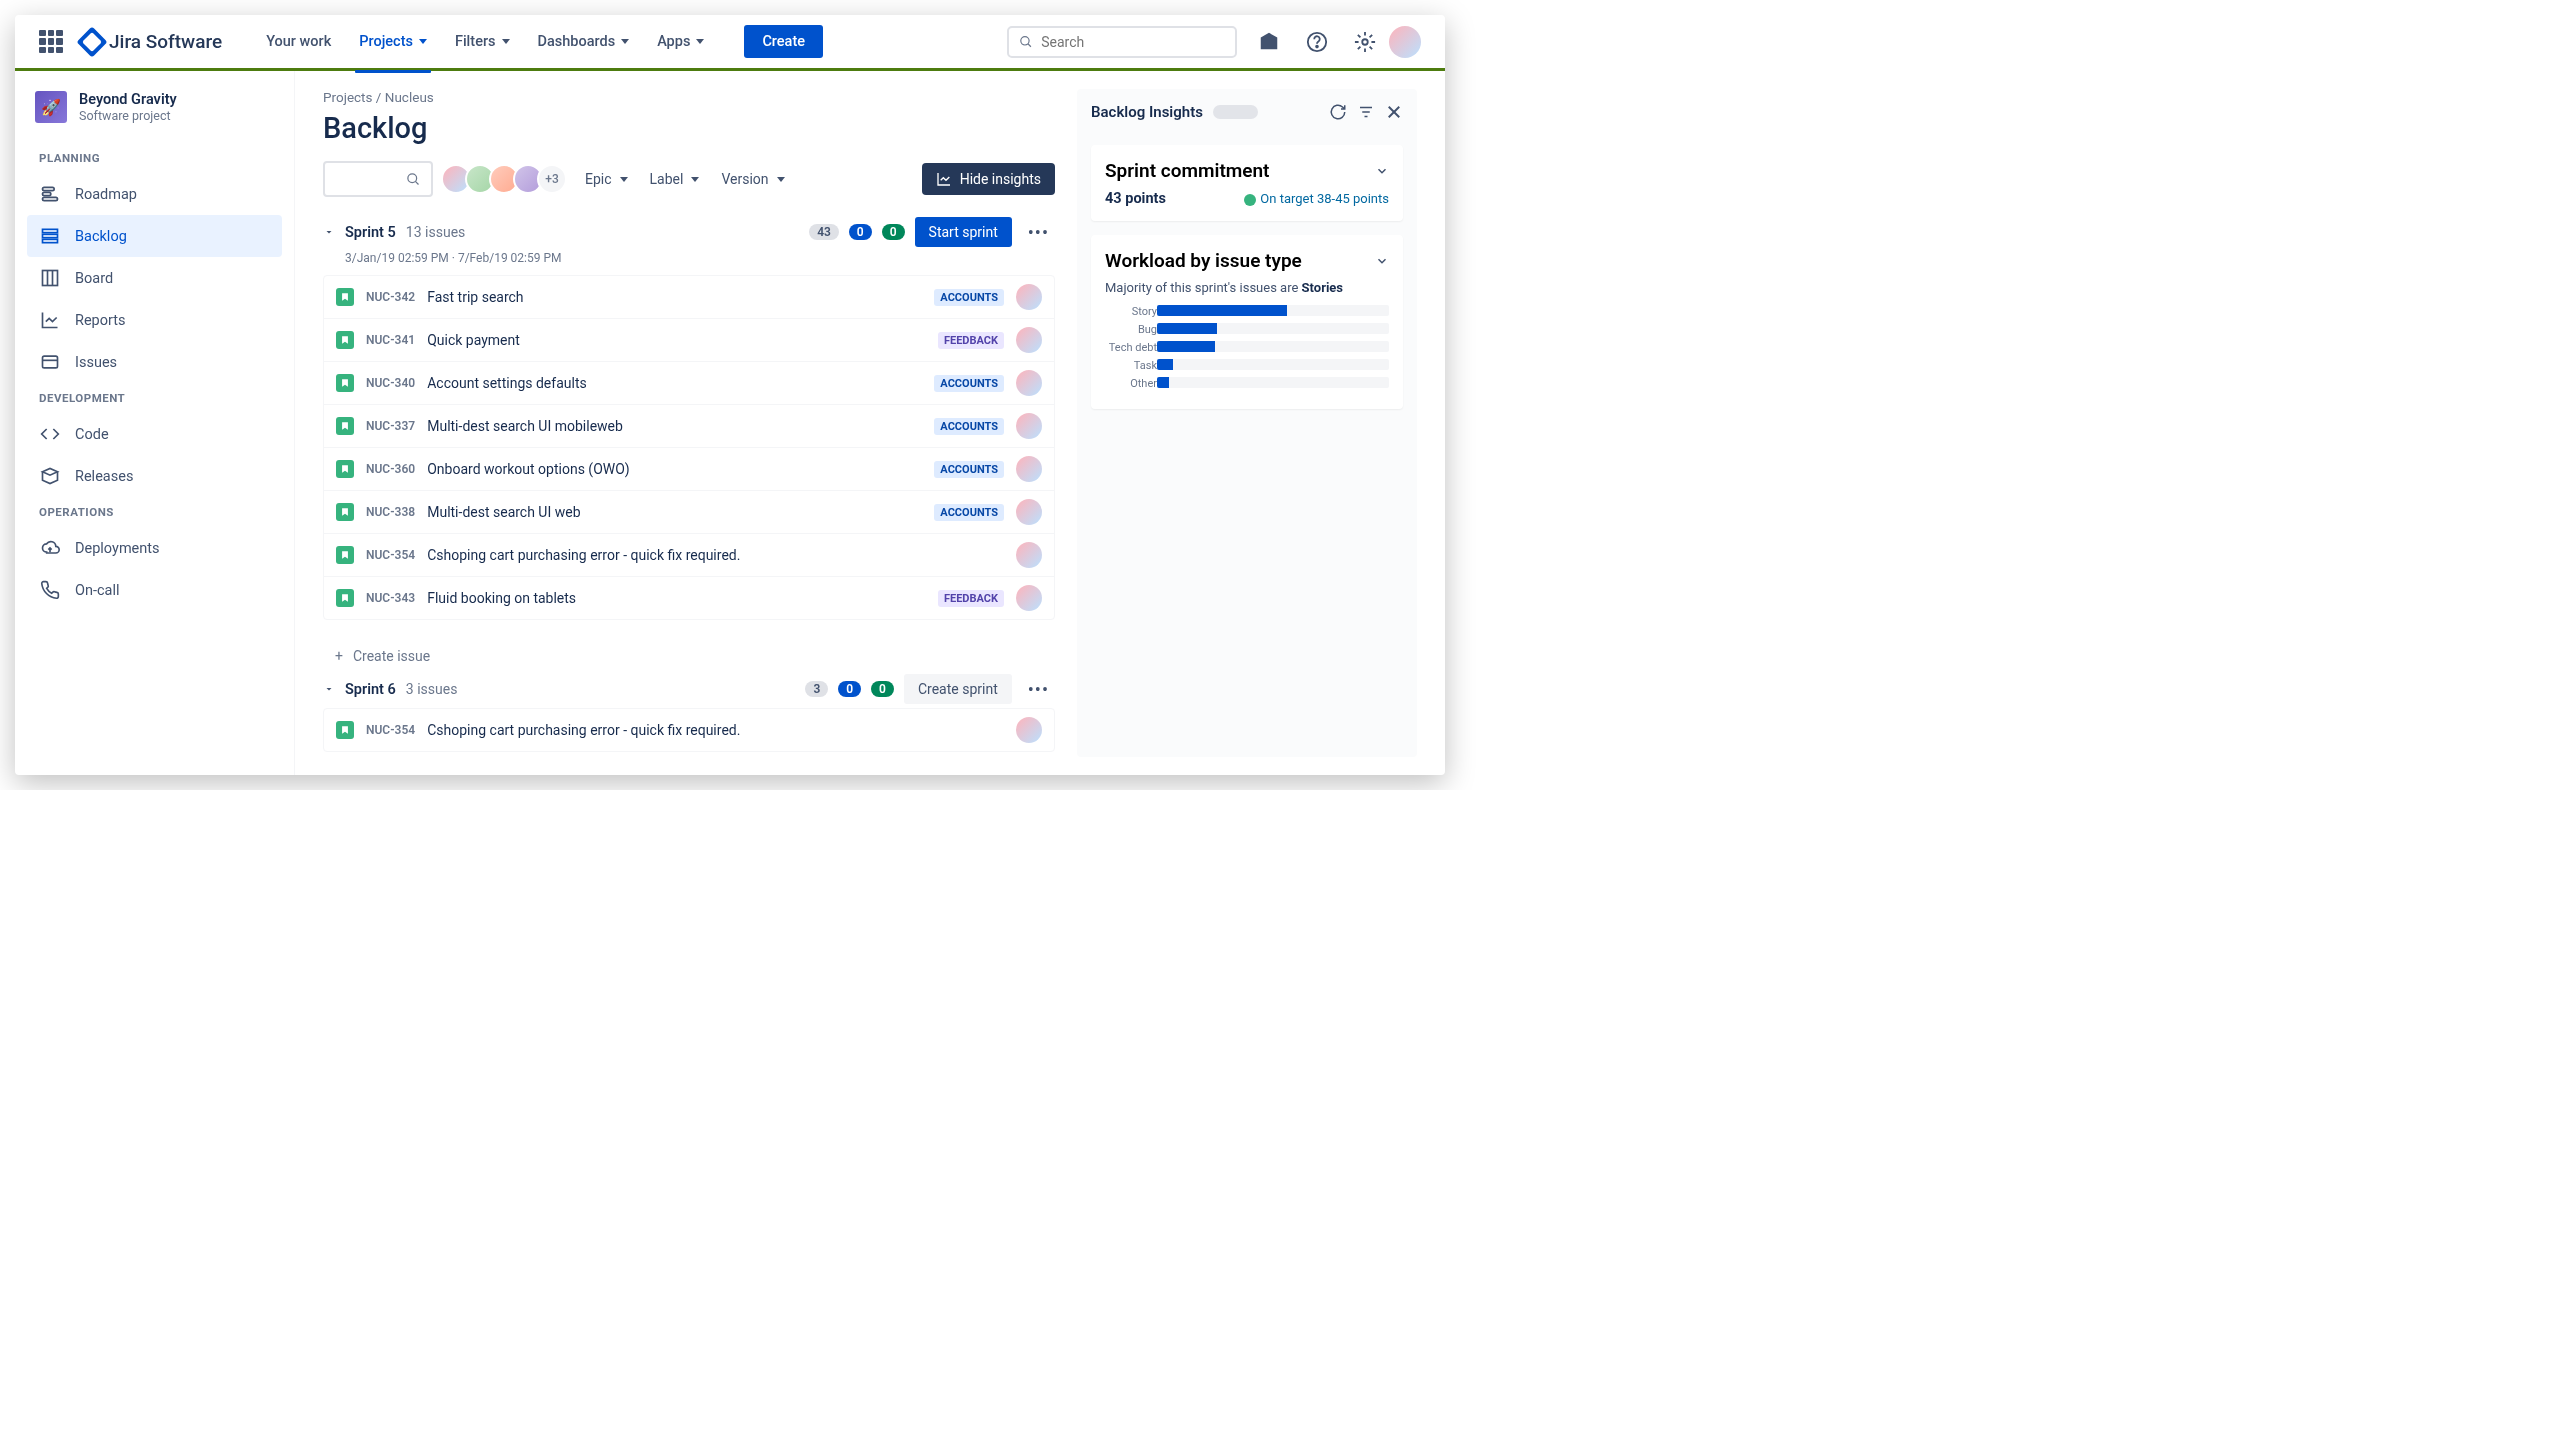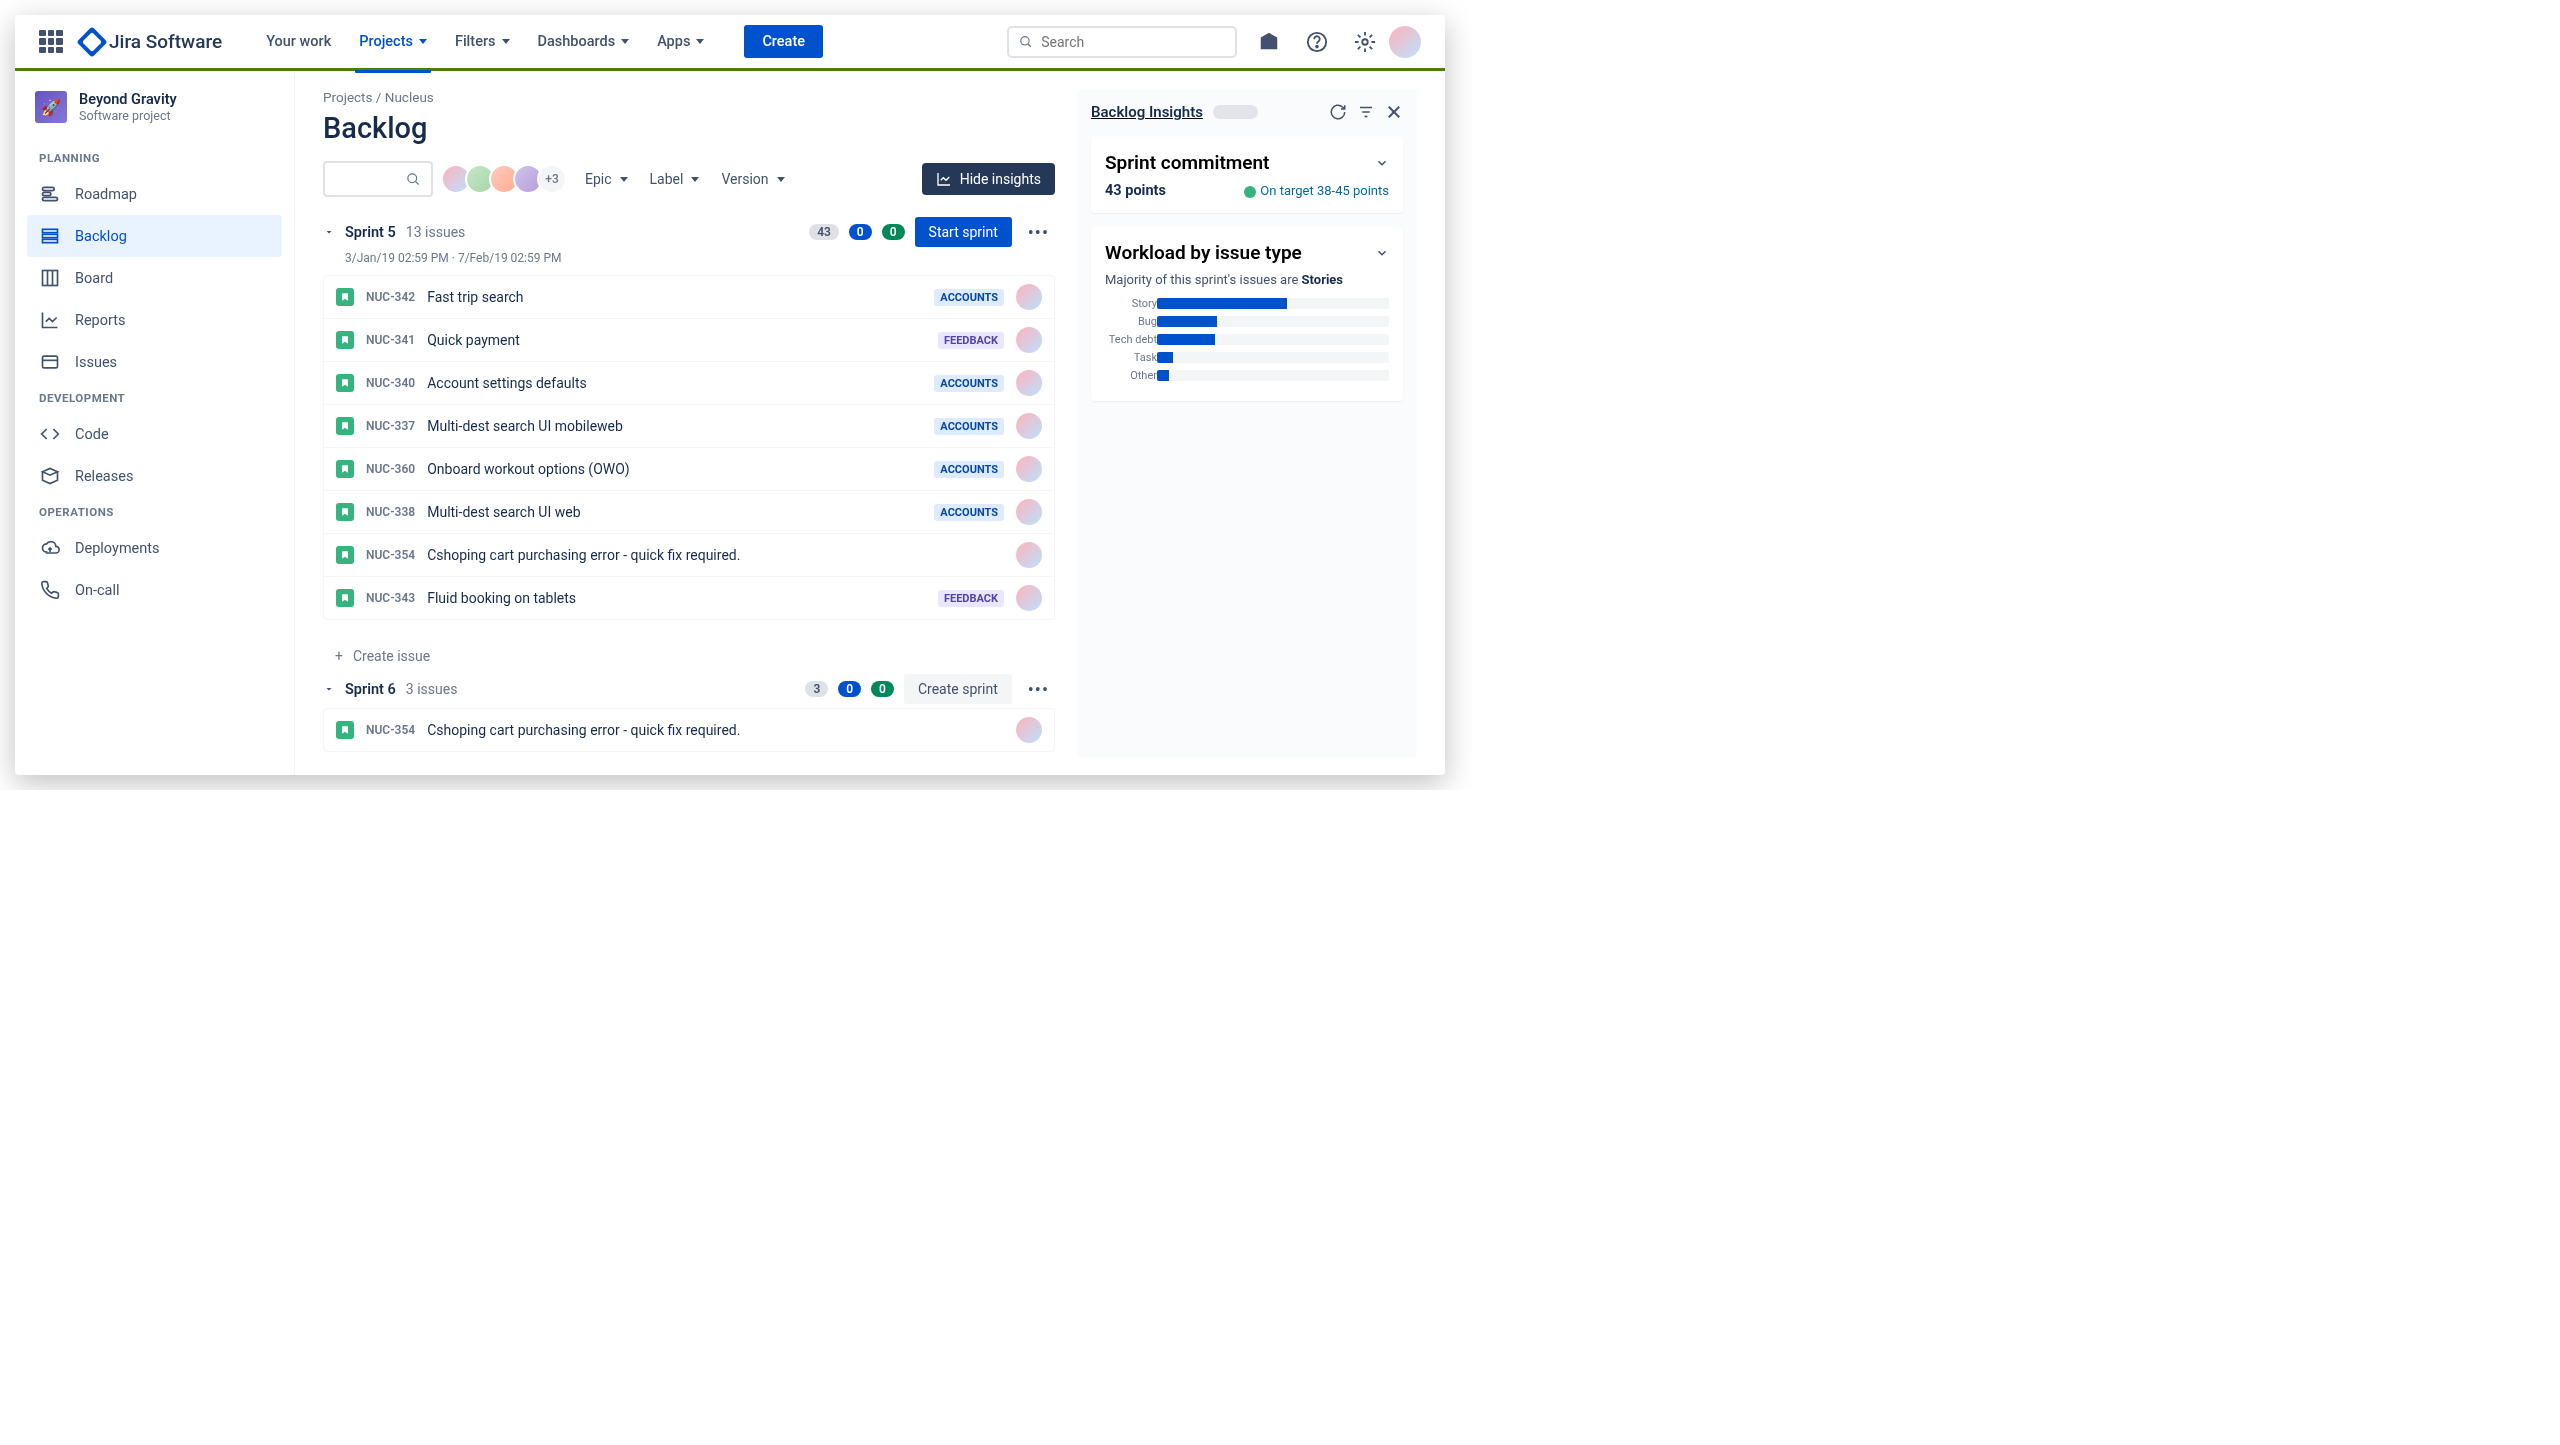--- a/index.html
+++ b/index.html
@@ -75,42 +75,42 @@
 .issue-title { font-size: 14px; color: #172b4d; flex: 1; }
 .tag { font-size: 11px; font-weight: 700; padding: 2px 6px; border-radius: 3px; }
 .tag-billing { background: #e3fcef; color: #006644; }
 .tag-accounts { background: #deebff; color: #0747a6; }
 .tag-feedback { background: #eae6ff; color: #5243aa; }
 .assignee { width: 26px; height: 26px; border-radius: 50%; background: linear-gradient(135deg, #ffb3ba, #bae1ff); flex-shrink: 0; }
 .create-issue { display: flex; align-items: center; gap: 10px; padding: 10px 12px; color: #6b778c; font-size: 14px; cursor: pointer; }
 
 
 .insights { width: 340px; background: #fafbfc; border-radius: 4px; padding: 14px; flex-shrink: 0; }
-.insights-header { display: flex; align-items: center; gap: 10px; margin-bottom: 16px; text-decoration: underline; }
+.insights-header { display: flex; align-items: center; gap: 10px; margin-bottom: 24px; }
 .insights-title { font-size: 15px; font-weight: 600; color: #172b4d; }
 .skeleton { width: 45px; height: 14px; background: #e2e4e9; border-radius: 7px; }
 .insights-header .sp { flex: 1; }
 .insights-icon { cursor: pointer; color: #42526e; }
 .card { background: #fff; border-radius: 4px; padding: 14px; margin-bottom: 14px; box-shadow: 0 1px 2px rgba(0,0,0,.06); }
 .card-title { font-size: 19px; font-weight: 600; color: #000000; margin-bottom: 8px; display: flex; align-items: center; }
 .card-title .sp { flex: 1; }
 .commit-row { display: flex; align-items: center; gap: 8px; }
 .commit-points { font-size: 14.5px; font-weight: 700; color: #172b4d; }
 .commit-status { font-size: 13px; color: #0369a1; margin-left: auto; display: flex; align-items: flex-end; gap: 4px; }
 .status-dot { width: 12px; height: 12px; background: #36b37e; border-radius: 50%; }
 .mini-chart { display: flex; align-items: flex-end; gap: 3px; height: 60px; margin-top: 12px; position: relative; }
 .mini-chart::before { content: ''; position: absolute; left: 0; right: 0; top: 50%; border-top: 1.5px dashed #c1c7d0; }
 .bar { width: 9px; background: #c1c7d0; border-radius: 1px 1px 0 0; position: relative; }
 .bar.green { background: #36b37e; }
 .chart-meta { margin-left: 12px; }
 .chart-num { font-size: 18px; font-weight: 500; color: #172b4d; }
 .chart-desc { font-size: 11.5px; color: #6b778c; line-height: 1.3; }
 .majority-text { font-size: 13px; color: #42526e; margin-bottom: 10px; }
 .majority-text b { color: #172b4d; }
-.workload-row { display: flex; align-items: center; gap: 0; margin-bottom: 5px; }
+.workload-row { display: flex; align-items: flex-start; gap: 0; margin-bottom: 5px; }
 .workload-label { width: 52px; text-align: right; font-size: 11px; color: #6b778c; }
 .workload-bar-bg { flex: 1; height: 11px; background: #f4f5f7; border-radius: 2px; overflow: hidden; }
 .workload-bar { height: 100%; background: #0052cc; }
 
 svg { display: block; }
 </style>
 </head>
 <body>
 
 <div class="app">

